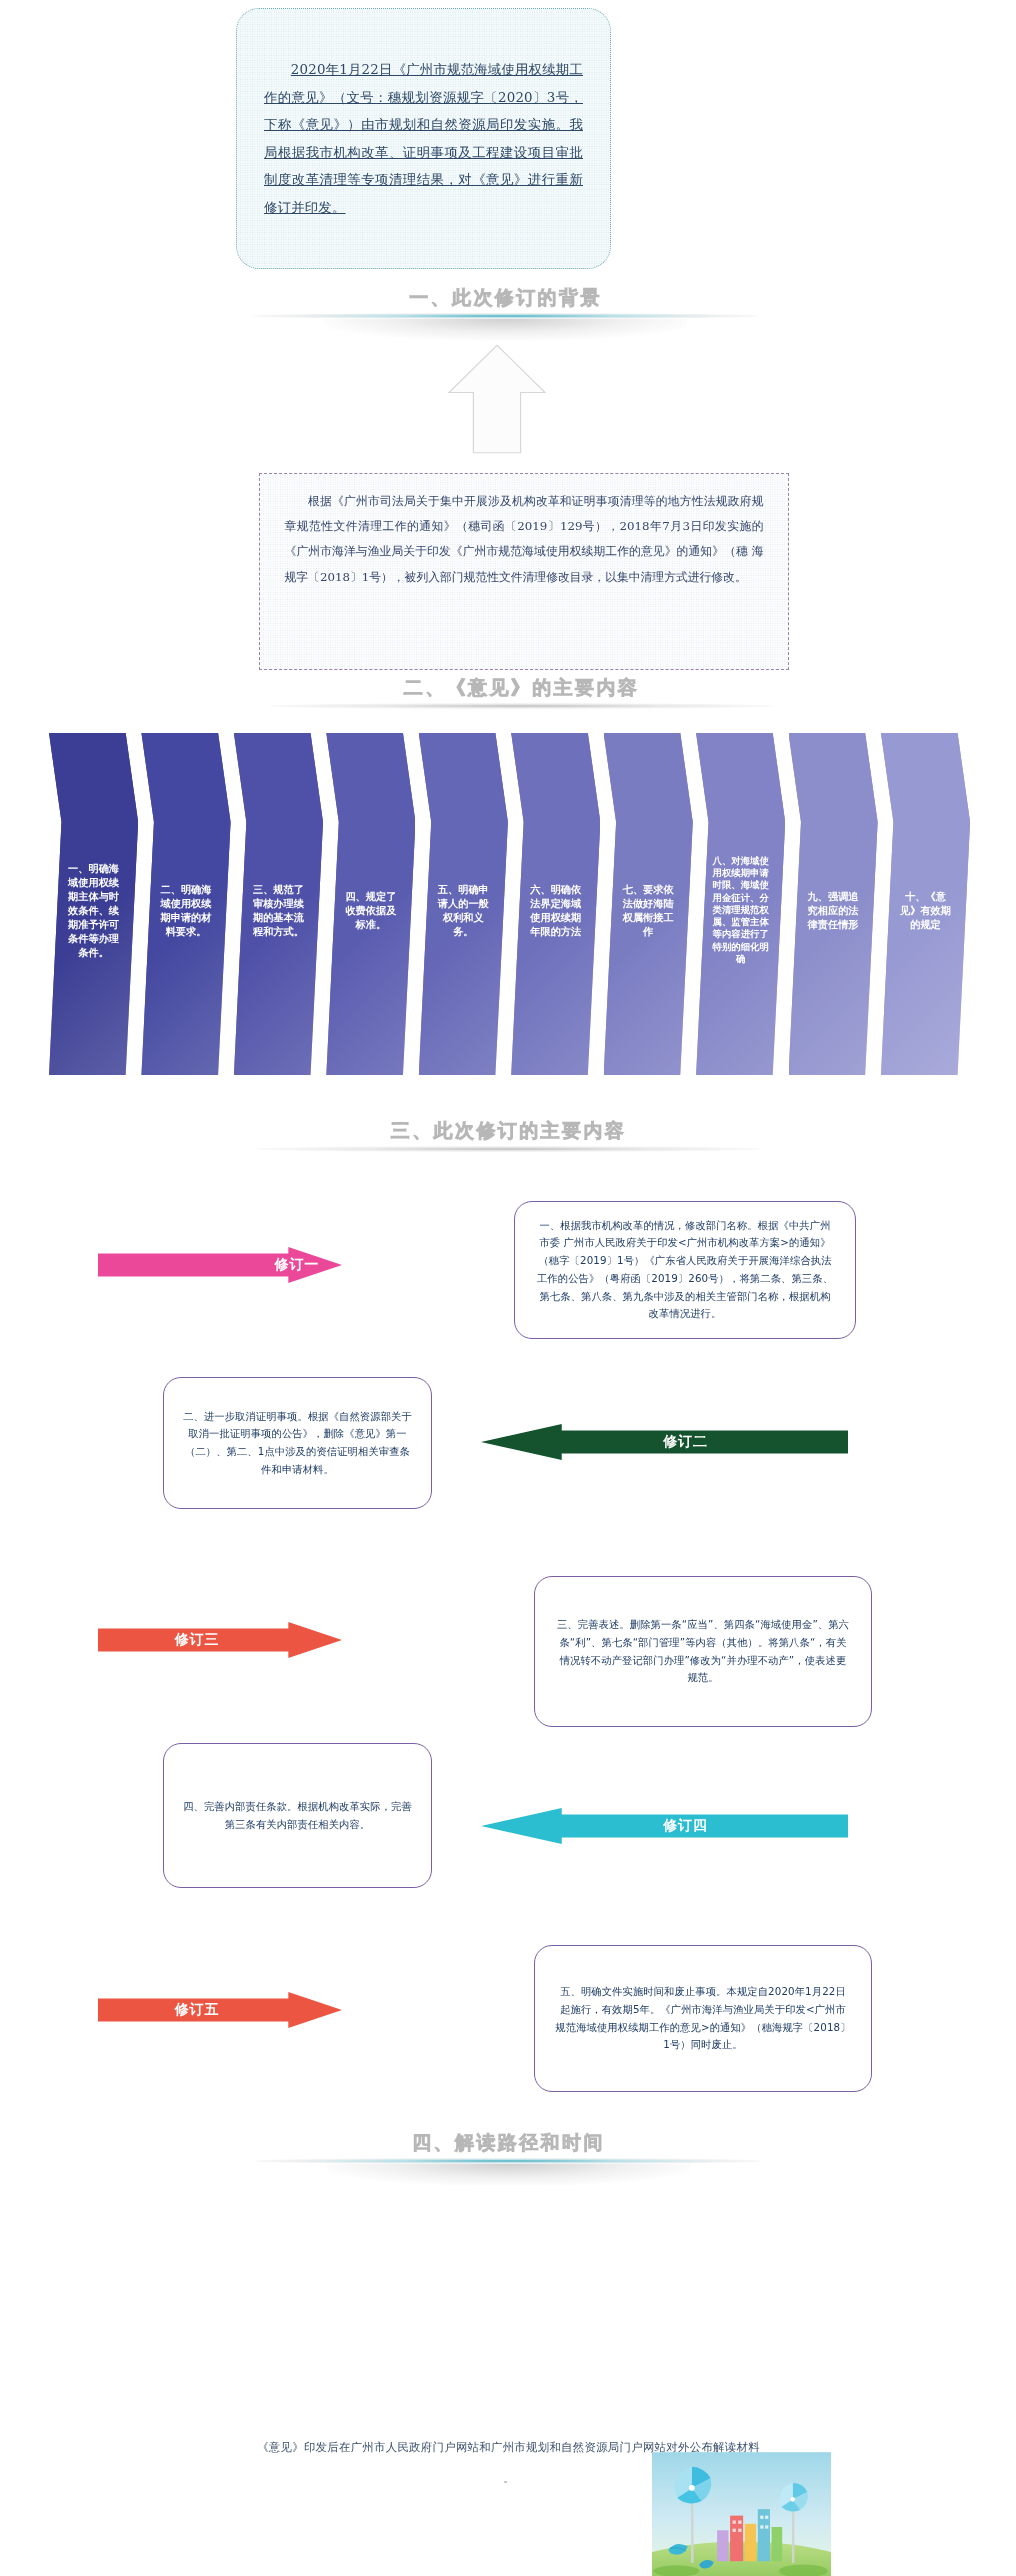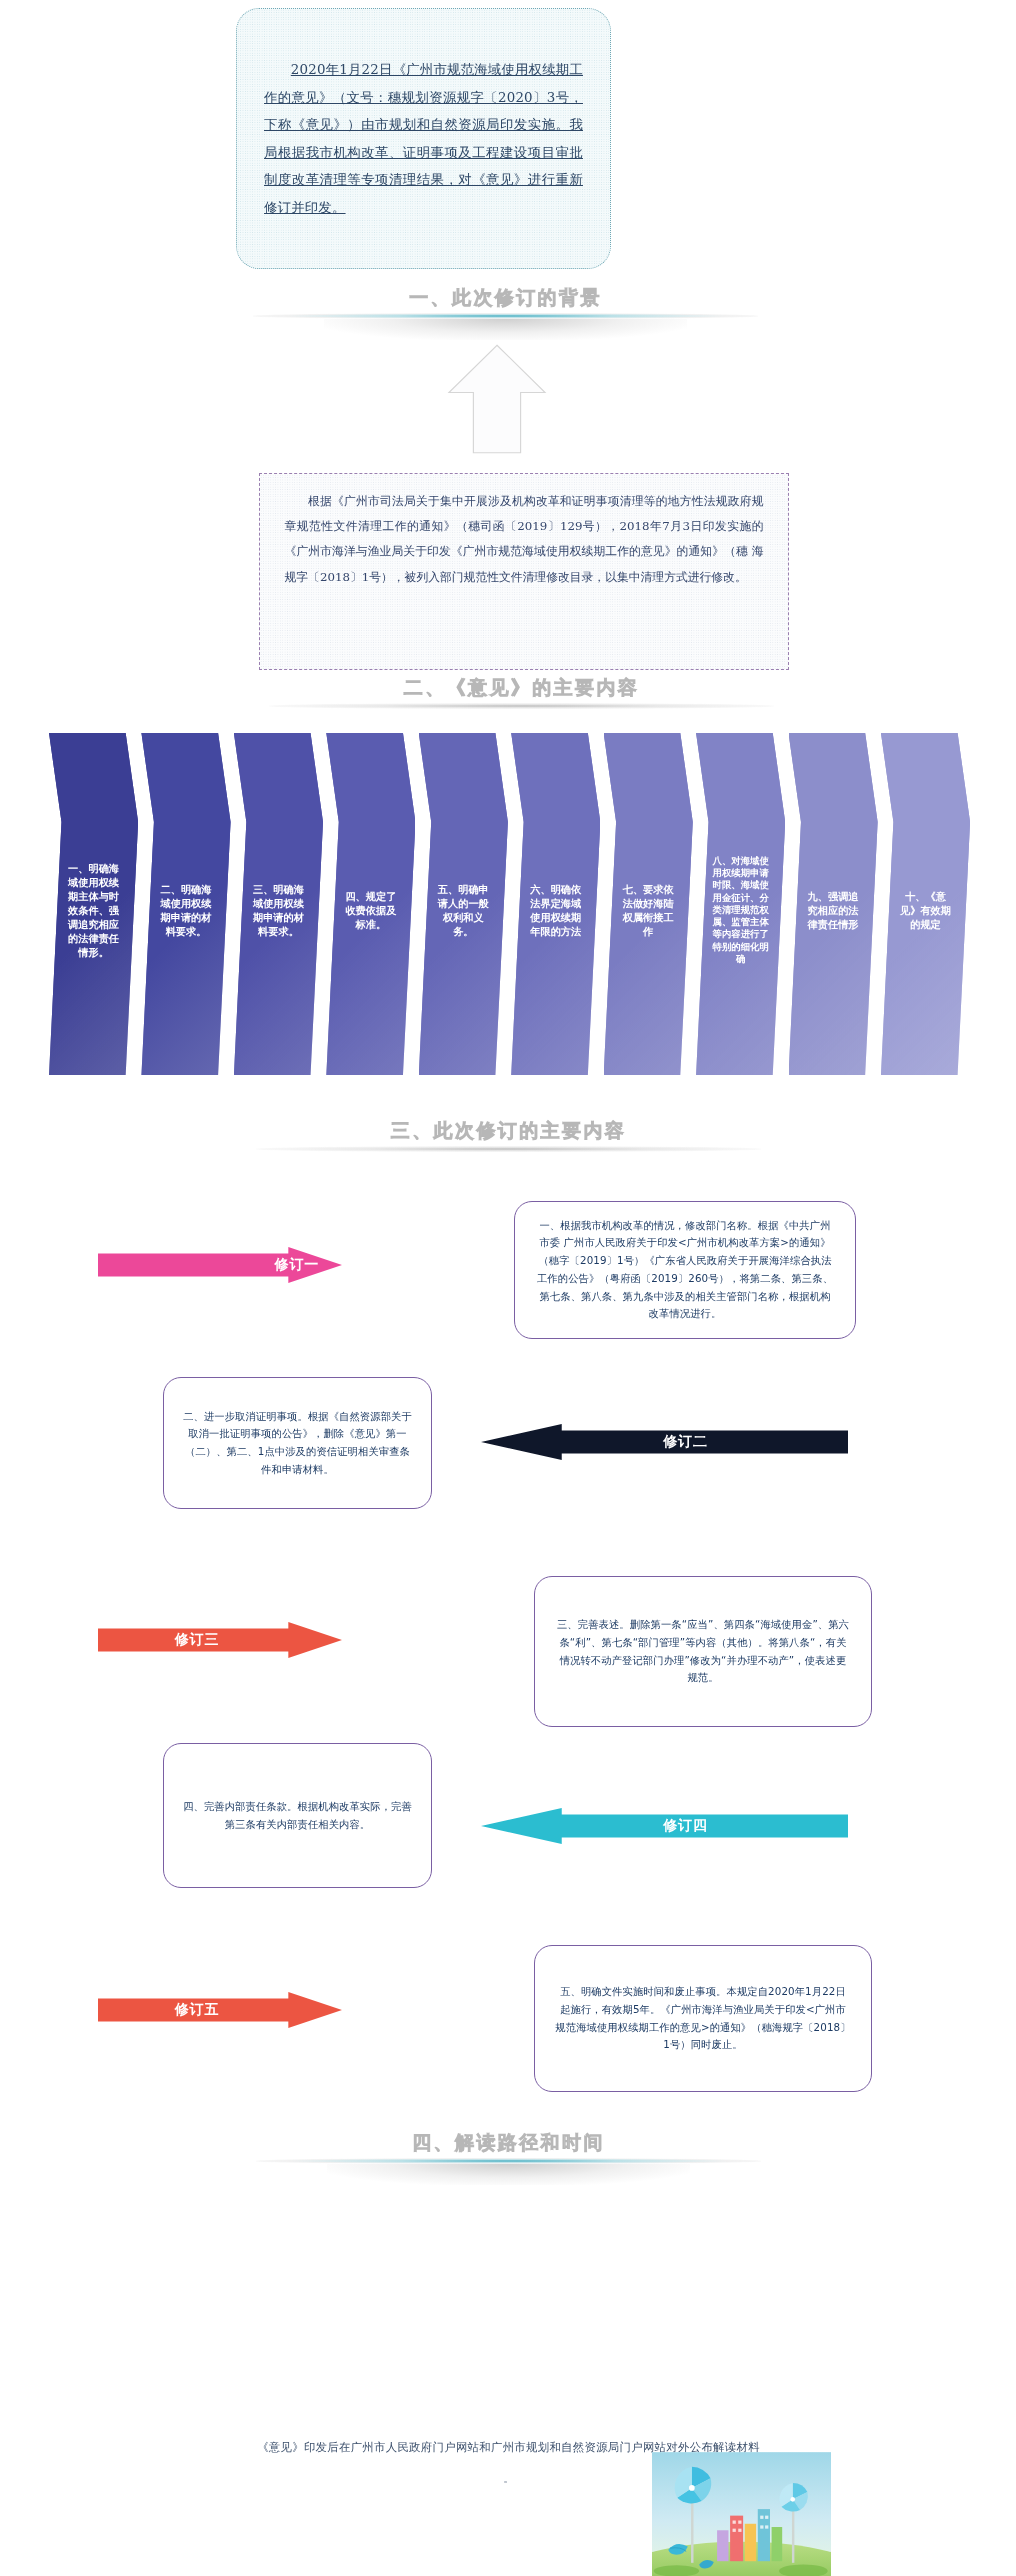--- a/index.html
+++ b/index.html
@@ -255,27 +255,27 @@
   <div class="dashed-text">根据《广州市司法局关于集中开展涉及机构改革和证明事项清理等的地方性法规政府规章规范性文件清理工作的通知》（穗司函〔2019〕129号），2018年7月3日印发实施的《广州市海洋与渔业局关于印发《广州市规范海域使用权续期工作的意见》的通知》（穗 海 规字〔2018〕1号），被列入部门规范性文件清理修改目录，以集中清理方式进行修改。</div>
 </div>
 
 <div class="section-head" style="left:269px; top:675px;">
   <span class="label">二、《意见》的主要内容</span>
   <div class="rule grey"></div>
 </div>
 
 <div class="chevron-band">
   <div class="chev" style="background: linear-gradient(135deg, rgb(59, 62, 148) 0%, rgb(59, 62, 148) 55%, rgba(255, 255, 255, 0.18) 100%), rgb(59, 62, 148);">
-    <div class="txt">一、明确海域使用权续期主体与时效条件、强调追究相应的法律责任情形。</div>
+    <div class="txt">一、明确海域使用权续期主体与时效条件、续期准予许可条件等办理条件。</div>
   </div>
   <div class="chev" style="background: linear-gradient(135deg, rgb(68, 72, 160) 0%, rgb(68, 72, 160) 55%, rgba(255, 255, 255, 0.18) 100%), rgb(68, 72, 160);">
     <div class="txt">二、明确海域使用权续期申请的材料要求。</div>
   </div>
   <div class="chev" style="background: linear-gradient(135deg, rgb(79, 81, 168) 0%, rgb(79, 81, 168) 55%, rgba(255, 255, 255, 0.18) 100%), rgb(79, 81, 168);">
-    <div class="txt">三、明确海域使用权续期申请的材料要求。</div>
+    <div class="txt">三、规范了审核办理续期的基本流程和方式。</div>
   </div>
   <div class="chev" style="background: linear-gradient(135deg, rgb(90, 92, 176) 0%, rgb(90, 92, 176) 55%, rgba(255, 255, 255, 0.18) 100%), rgb(90, 92, 176);">
     <div class="txt">四、规定了收费依据及标准。</div>
   </div>
   <div class="chev" style="background: linear-gradient(135deg, rgb(100, 102, 182) 0%, rgb(100, 102, 182) 55%, rgba(255, 255, 255, 0.18) 100%), rgb(100, 102, 182);">
     <div class="txt">五、明确申请人的一般权利和义务。</div>
   </div>
   <div class="chev" style="background: linear-gradient(135deg, rgb(110, 112, 188) 0%, rgb(110, 112, 188) 55%, rgba(255, 255, 255, 0.18) 100%), rgb(110, 112, 188);">
     <div class="txt">六、明确依法界定海域使用权续期年限的方法</div>
   </div>
@@ -304,21 +304,21 @@
   </div>
   <div class="rev-card" style="left:514px; top:4.9px; width:342px; height:138px;">
     <div class="body">一、根据我市机构改革的情况，修改部门名称。根据《中共广州市委 广州市人民政府关于印发&lt;广州市机构改革方案&gt;的通知》（穗字〔2019〕1号）《广东省人民政府关于开展海洋综合执法工作的公告》（粤府函〔2019〕260号），将第二条、第三条、第七条、第八条、第九条中涉及的相关主管部门名称，根据机构改革情况进行。</div>
   </div>
 </div>
 
 <div class="rev-row" style="top:1377px; height:147px;">
   <div class="rev-card" style="left:163px; top:0px; width:269px; height:132px;">
     <div class="body">二、进一步取消证明事项。根据《自然资源部关于取消一批证明事项的公告》，删除《意见》第一（二）、第二、1点中涉及的资信证明相关审查条件和申请材料。</div>
   </div>
-  <div class="arrow-left" style="left: 481px; top: 47px; width: 367px; background: #0f172a;">
+  <div class="arrow-left" style="left: 481px; top: 47px; width: 367px; background: #14532d;">
     <span class="lbl">修订二</span>
   </div>
 </div>
 
 <div class="rev-row" style="top:1576px; height:155px;">
   <div class="arrow-right" style="left: 98px; top: 46px; width: 244px; background: rgb(236, 85, 66); font-family: Liberation Serif, serif;">
     <span class="lbl">修订三</span>
   </div>
   <div class="rev-card" style="left:534px; top:0px; width:338px; height:151px;">
     <div class="body">三、完善表述。删除第一条“应当”、第四条“海域使用金”、第六条“利”、第七条“部门管理”等内容（其他）。将第八条“，有关情况转不动产登记部门办理”修改为“并办理不动产”，使表述更规范。</div>

